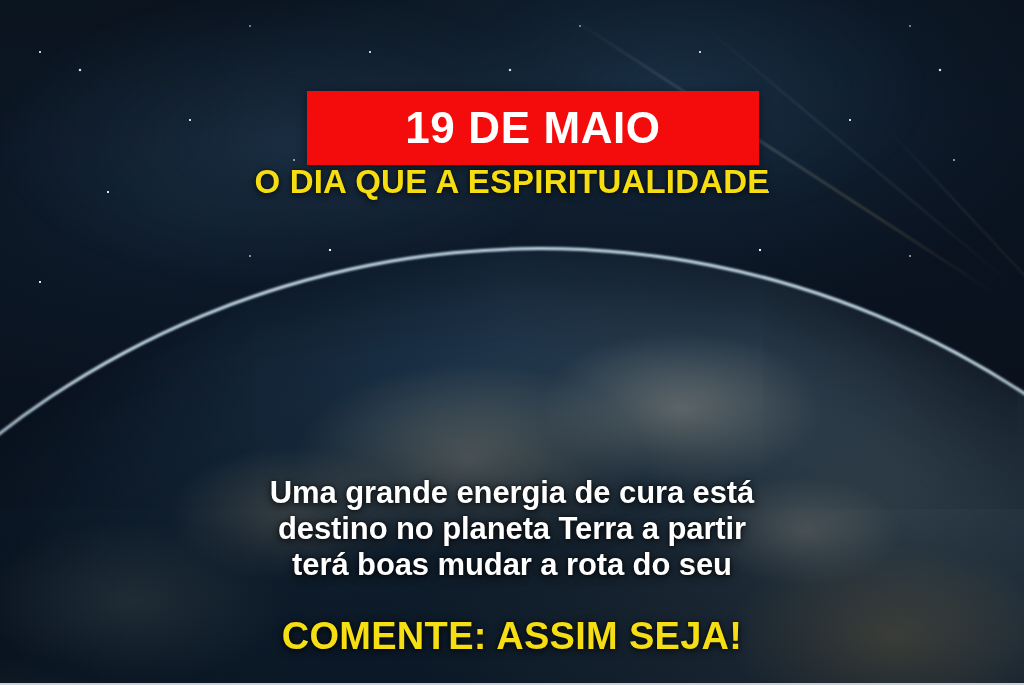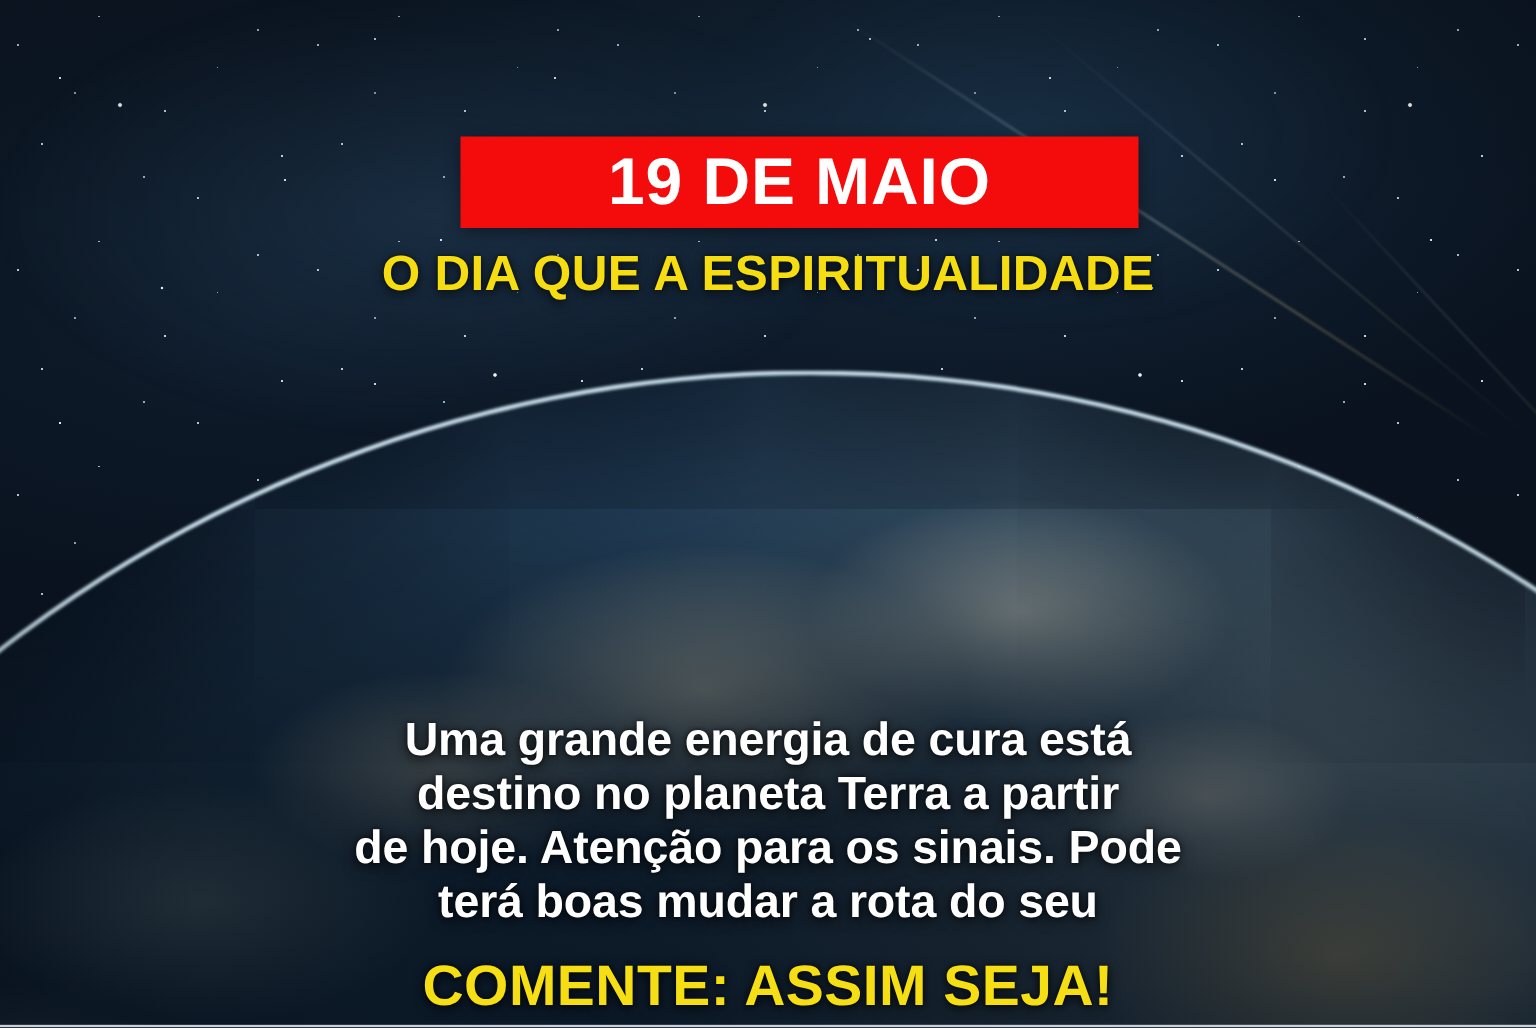--- a/index.html
+++ b/index.html
@@ -177,21 +177,21 @@
     display: flex;
     flex-direction: column;
     align-items: center;
   }
 
   .date-banner {
     position: absolute;
     left: 307px;
     top: 91px;
     width: 452px;
-    height: 61px;
+    height: 74px;
     background: #f40c0c;
     display: flex;
     align-items: center;
     justify-content: center;
     box-shadow: 0 2px 10px rgba(0,0,0,0.45);
   }
   .date-banner-text {
     color: #ffffff;
     font-family: "Liberation Sans", sans-serif;
     font-size: 44px;
@@ -235,21 +235,21 @@
     padding: 0 60px;
     box-sizing: border-box;
     margin-top: 32px;
   }
   .body-line { display: block; white-space: nowrap; }
 
   .cta {
     position: absolute;
     left: 0;
     right: 0;
-    top: 638px;
+    top: 616px;
     text-align: center;
     color: #f5de14;
     font-family: "Liberation Sans", sans-serif;
     font-weight: bold;
     font-size: 38px;
     letter-spacing: 0.3px;
     line-height: 1.1;
     text-shadow: 0 2px 8px rgba(0,0,0,0.78), 0 0 3px rgba(0,0,0,0.6);
   }
 </style>
@@ -284,20 +284,19 @@
       <span class="date-banner-text">19 DE MAIO</span>
     </div>
 
     <div class="headline">
       <span class="headline-line">O DIA QUE A ESPIRITUALIDADE</span>
     </div>
 
     <div class="body-copy">
       <span class="body-line">Uma grande energia de cura está</span>
       <span class="body-line">destino no planeta Terra a partir</span>
-      <span class="body-line">de hoje. Atenção para os sinais. Pode</span>
       <span class="body-line">terá boas mudar a rota do seu</span>
     </div>
 
     <div class="cta">COMENTE: ASSIM SEJA!</div>
 
   </div>
 </div>
 
 </body></html>

